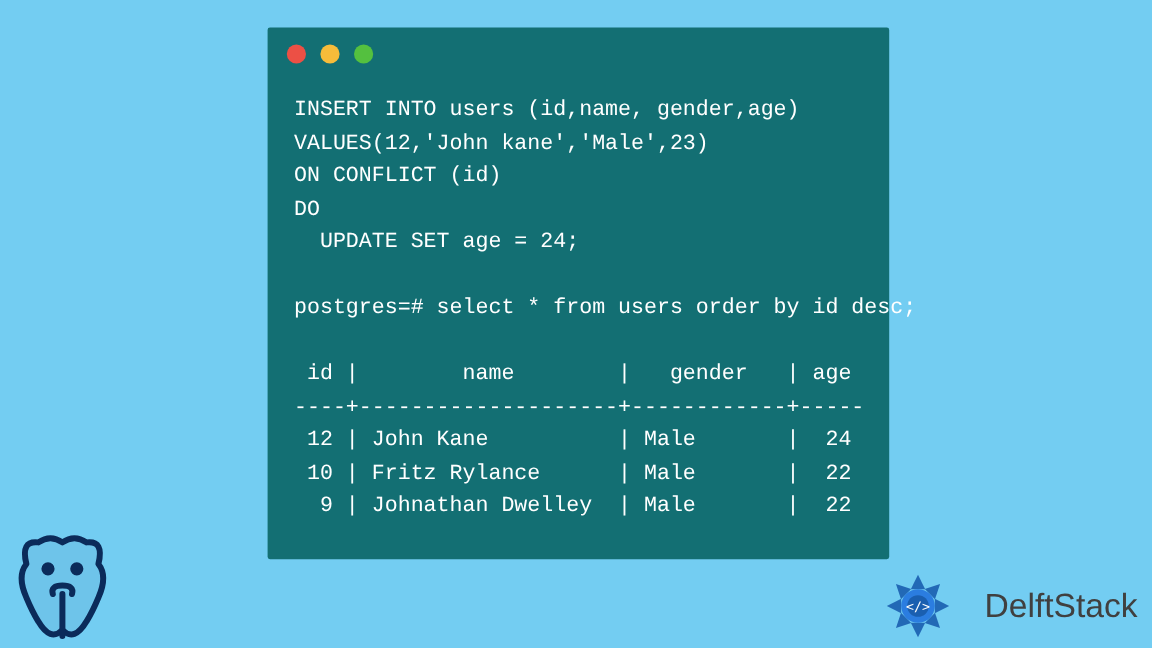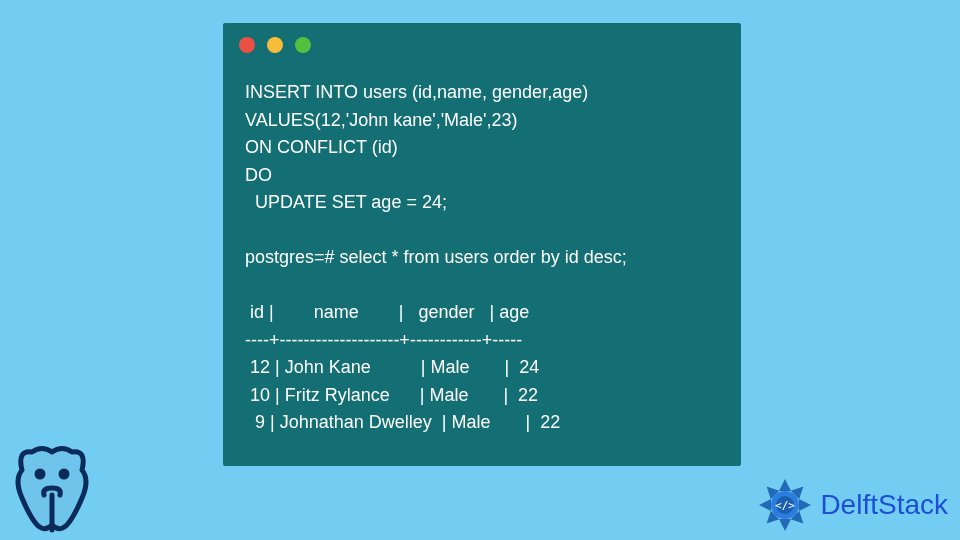--- a/index.html
+++ b/index.html
@@ -36,41 +36,42 @@
   }
   .dot.red { background: #ec5045; }
   .dot.yellow { background: #f6bc3a; }
   .dot.green { background: #54c03f; }
   .terminal-body {
     padding: 12px 18px 0 22px;
     color: #ffffff;
     font-size: 18px;
     line-height: 27.5px;
     white-space: pre;
-    font-family: Liberation Sans, sans-serif;
+    font-family: Liberation Mono, monospace;
   }
   .elephant {
     position: absolute;
     left: 2px;
     bottom: 0px;
     width: 100px;
     height: 100px;
   }
   .brand {
     position: absolute;
     right: 12px;
     bottom: 6px;
     display: flex;
     align-items: center;
     gap: 6px;
   }
   .brand-text {
     font-size: 28px;
-    color: #1d4ed8;
+    color: #404040;
     font-weight: 500;
+    margin-left: 20px;
   }
   .brand-icon {
     width: 58px;
     height: 58px;
     position: relative;
   }
 </style>
 </head>
 <body>
 

